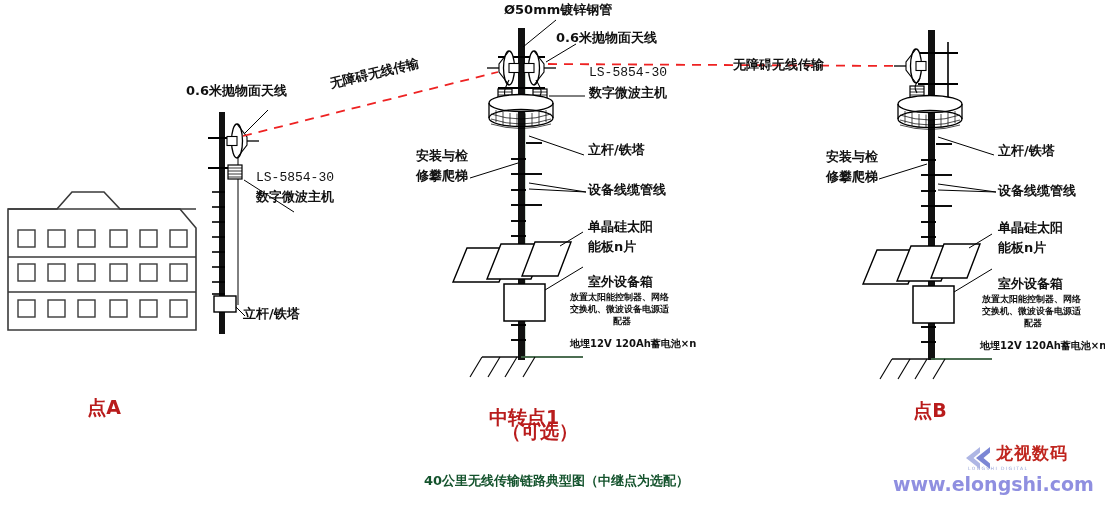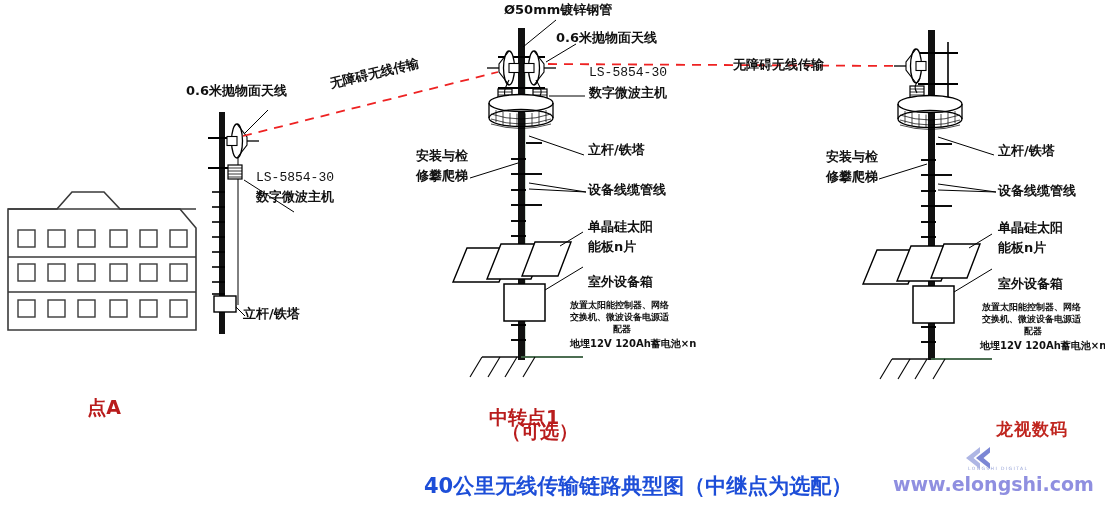--- a/index.html
+++ b/index.html
@@ -15,31 +15,31 @@
     position:absolute;
     font-family:Liberation Mono, monospace;
     color:#111;
     white-space:nowrap;
     line-height:1.18;
     letter-spacing:0px;
   }
   .lbl.cn{font-family:"DejaVu Sans","Liberation Sans",sans-serif;font-weight:700;}
   .s13{font-size:13px;}
   .s10{font-size:10px;}
-  .s9{font-size:9px;margin-top:8px;}
+  .s9{font-size:9px;}
   .rot-left{
     transform-origin:left bottom;
     transform:rotate(-13.5deg);
   }
   .caption{
     position:absolute;
     font-family:"DejaVu Sans","Liberation Sans",sans-serif;
     font-weight:700;
-    font-size:21px;
-    color:#1d4ed8;
+    font-size:13px;
+    color:#14532d;
     white-space:nowrap;
   }
   .url{
     position:absolute;
     font-family:"DejaVu Sans","Liberation Sans",sans-serif;
     font-size:19px;
     color:#8f8fe0;
     white-space:nowrap;
     font-weight:700;
   }
@@ -372,19 +372,20 @@
   <div class="lbl cn s13" style="left:826px;top:169px;">修攀爬梯</div>
   <div class="lbl cn s13" style="left:998px;top:143px;">立杆/铁塔</div>
   <div class="lbl cn s13" style="left:998px;top:183px;">设备线缆管线</div>
   <div class="lbl cn s13" style="left:998px;top:220px;">单晶硅太阳</div>
   <div class="lbl cn s13" style="left:998px;top:240px;">能板n片</div>
   <div class="lbl cn s13" style="left:998px;top:276px;">室外设备箱</div>
   <div class="lbl cn s9" style="left:982px;top:294px;">放置太阳能控制器、网络</div>
   <div class="lbl cn s9" style="left:982px;top:306px;">交换机、微波设备电源适</div>
   <div class="lbl cn s9" style="left:1024px;top:318px;">配器</div>
   <div class="lbl cn s10" style="left:980px;top:340px;">地埋12V  120Ah蓄电池×n</div>
+  <div class="ptlabel" style="left:880px;top:398px;width:100px;">点B</div>
 
   <div class="caption" style="left:424px;top:472px;">40公里无线传输链路典型图（中继点为选配）</div>
   <div class="url" style="left:893px;top:473px;">www.elongshi.com</div>
-  <div class="logo-cn" style="left:996px;top:418px;">龙视数码</div>
+  <div class="logo-cn" style="left:996px;top:442px;">龙视数码</div>
   <div class="logo-sub" style="left:968px;top:466px;">LONGSHI DIGITAL</div>
 
 </div>
 
 </body></html>

